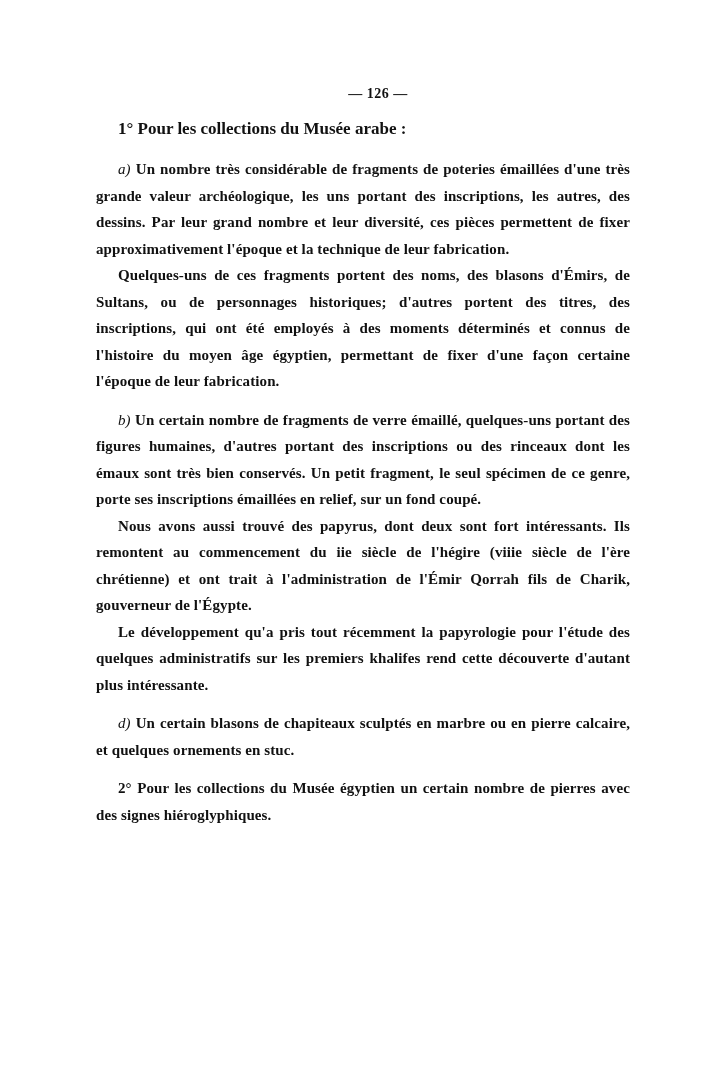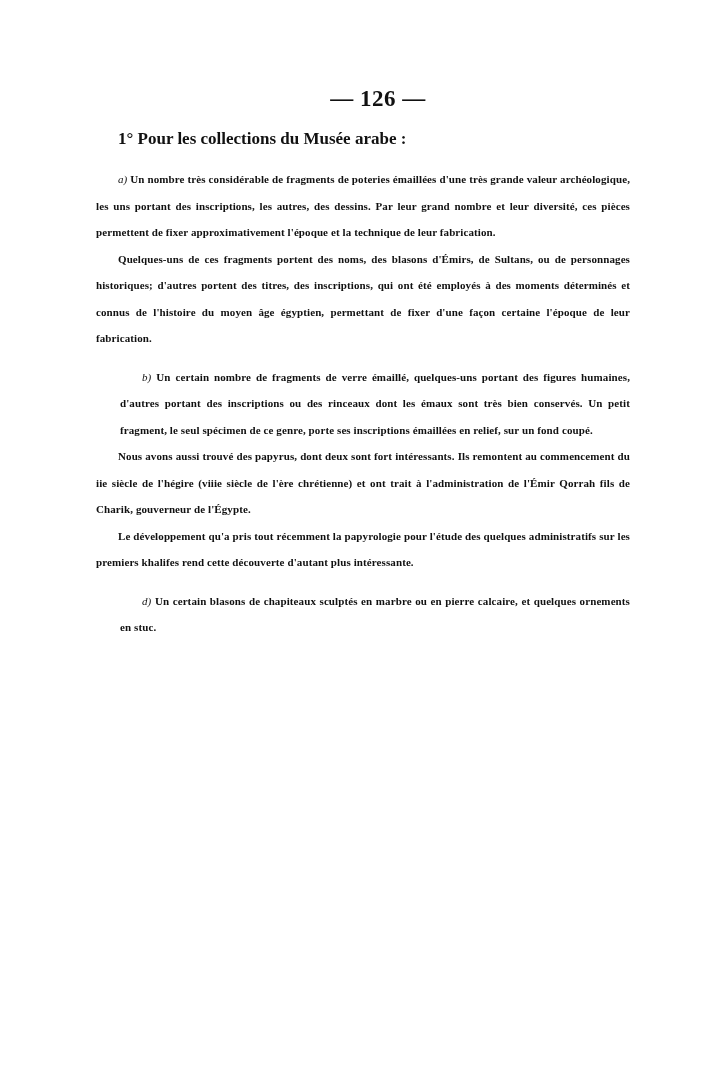--- a/index.html
+++ b/index.html
@@ -3,33 +3,33 @@
 <meta charset="utf-8">
 <style>
   html, body { margin: 0; padding: 0; background: #ffffff; }
   body {
     width: 720px; height: 1082px; overflow: hidden; position: relative;
     font-family: "Liberation Serif", "DejaVu Serif", serif;
     color: #111111;
   }
   .page { position: absolute; left: 96px; top: 86px; width: 534px; }
   .page-number {
-    text-align: center; font-size: 23px; font-weight: bold;
+    text-align: center; font-size: 14px; font-weight: bold;
     margin-left: 30px; letter-spacing: 0.5px; margin-bottom: 14px;
   }
   .section-heading {
     font-size: 17px; font-weight: bold; text-indent: 22px;
     line-height: 26px; margin: 8px 0 14px 0;
   }
   p {
-    margin: 0; font-size: 11px; font-weight: bold;
+    margin: 0; font-size: 15px; font-weight: bold;
     line-height: 26.5px; text-align: justify; text-indent: 22px;
     letter-spacing: 0.1px;
   }
-  p.gap { margin-top: 12px; margin-left: 24px; }
+  p.gap { margin-top: 12px; }
   .label { font-style: italic; font-weight: normal; }
 </style>
 </head>
 <body>
 
 <div class="page">
   <div class="page-number">— 126 —</div>
 
   <div class="section-heading">1° Pour les collections du Musée arabe :</div>
 
@@ -45,13 +45,14 @@
   </p>
 
   <p>Nous avons aussi trouvé des papyrus, dont deux sont fort intéressants. Ils remontent au commencement du iie siècle de l'hégire (viiie siècle de l'ère chrétienne) et ont trait à l'administration de l'Émir Qorrah fils de Charik, gouverneur de l'Égypte.</p>
   <p>Le développement qu'a pris tout récemment la papyrologie pour l'étude des quelques administratifs sur les premiers khalifes rend cette découverte d'autant plus intéressante.</p>
 
   <p class="gap">
     <span class="label">d)</span>
     <span>Un certain blasons de chapiteaux sculptés en marbre ou en pierre calcaire, et quelques ornements en stuc.</span>
   </p>
 
+  <p class="gap">2° Pour les collections du Musée égyptien un certain nombre de pierres avec des signes hiéroglyphiques.</p>
 </div>
 
 </body></html>

